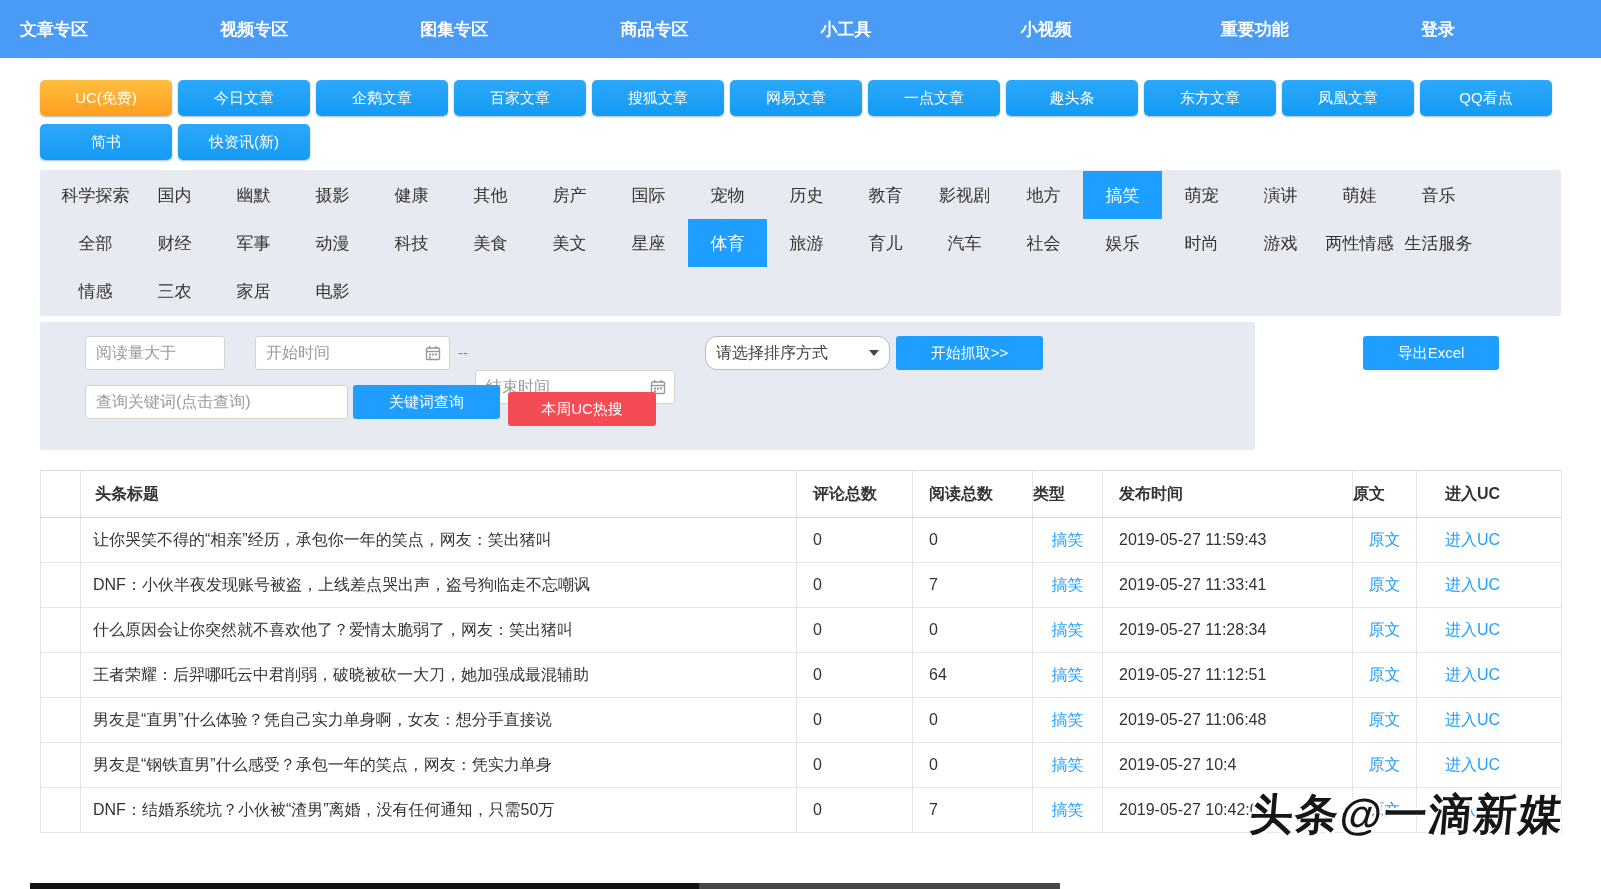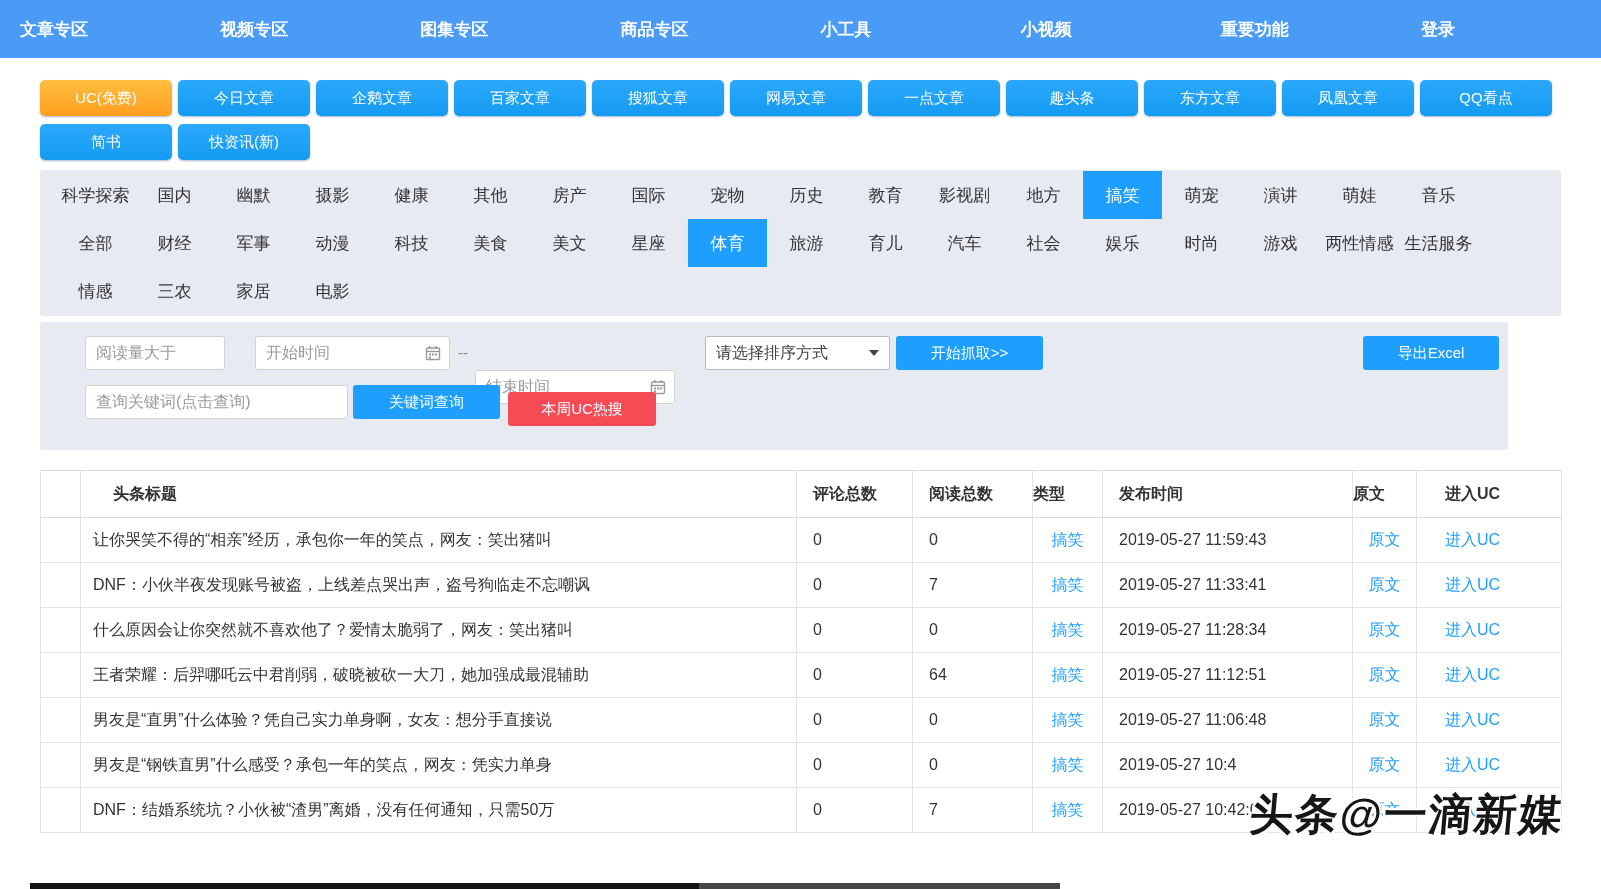--- a/index.html
+++ b/index.html
@@ -23,52 +23,52 @@
 
   
   .cat-panel { position:absolute; left:40px; top:170px; width:1521px; height:146px;
     background:#e8eaf2; border-radius:3px; padding:1px 0 0 16px; }
   .cat-grid { display:grid; grid-template-columns:repeat(18,79px); }
   .cat-cell { height:48px; display:flex; align-items:center; justify-content:center;
     font-size:17px; color:#333; cursor:pointer; white-space:nowrap; }
   .cat-cell.selected { background:#1e9fff; color:#fff; }
 
   
-  .filter-panel { position:absolute; left:40px; top:322px; width:1468px; height:128px;
+  .filter-panel { position:absolute; left:40px; top:322px; width:1215px; height:128px;
     background:#e8eaf2; border-radius:3px; }
   .fp { position:absolute; height:34px; }
   input.txt { height:34px; width:100%; border:1px solid #d2d2d2; border-radius:3px;
     background:#fff; font-size:16px; color:#555; padding:0 10px; font-family:inherit; }
   input.txt::placeholder { color:#9a9a9a; }
   .date-wrap { position:relative; }
   .date-wrap input { padding-right:32px; }
   .cal-icon { position:absolute; right:9px; top:9px; }
   .sep { font-size:15px; color:#888; line-height:34px; }
   .sel-box { width:100%; height:34px; background:#fff; border:1px solid #bbb;
-    border-radius:2px; display:flex; align-items:center; justify-content:space-between;
+    border-radius:12px; display:flex; align-items:center; justify-content:space-between;
     padding:0 10px; font-size:16px; color:#444; cursor:pointer; }
   .sel-arrow { width:0; height:0; border-left:5px solid transparent;
     border-right:5px solid transparent; border-top:6px solid #444; }
   .btn { height:34px; border:none; border-radius:3px; color:#fff; font-size:15px;
     font-family:inherit; cursor:pointer; }
   .btn-blue { background:#1e9fff; }
   .btn-red  { background:#f54b55; }
 
   
   .grid-table { position:absolute; left:40px; top:470px; width:1521px;
     border-collapse:collapse; table-layout:fixed; background:#fff; }
   .grid-table th, .grid-table td { border:1px solid #e4e4e4; font-size:16px;
     color:#333; overflow:hidden; white-space:nowrap; }
   .grid-table th { height:47px; font-weight:bold; text-align:left;
     border-top-color:#d9d9d9; border-bottom-color:#d9d9d9; }
   .grid-table td { height:45px; }
   .col-check { width:40px; } .col-title { width:716px; } .col-com { width:116px; }
   .col-read { width:120px; } .col-type { width:70px; } .col-time { width:250px; }
   .col-src { width:64px; } .col-uc { width:145px; }
-  .pad { padding-left:32px;margin-top:24px; } .pad2 { padding-left:16px; }
+  .pad { padding-left:14px;margin-top:24px; } .pad2 { padding-left:16px; }
   .c-title { padding-left:12px; color:#474747; }
   .c-num, .c-time { padding-left:16px; }
   .c-type, .c-src { text-align:center; }
   .c-uc { padding-left:28px;margin-left:16px; }
   .grid-table a { color:#1e9fff; text-decoration:none; cursor:pointer; }
 
   
   .watermark { position:absolute; left:1250px; top:786px; font-size:43px;
     font-weight:bold; color:#161616; letter-spacing:2px; transform:skewX(-5deg);
     white-space:nowrap;

